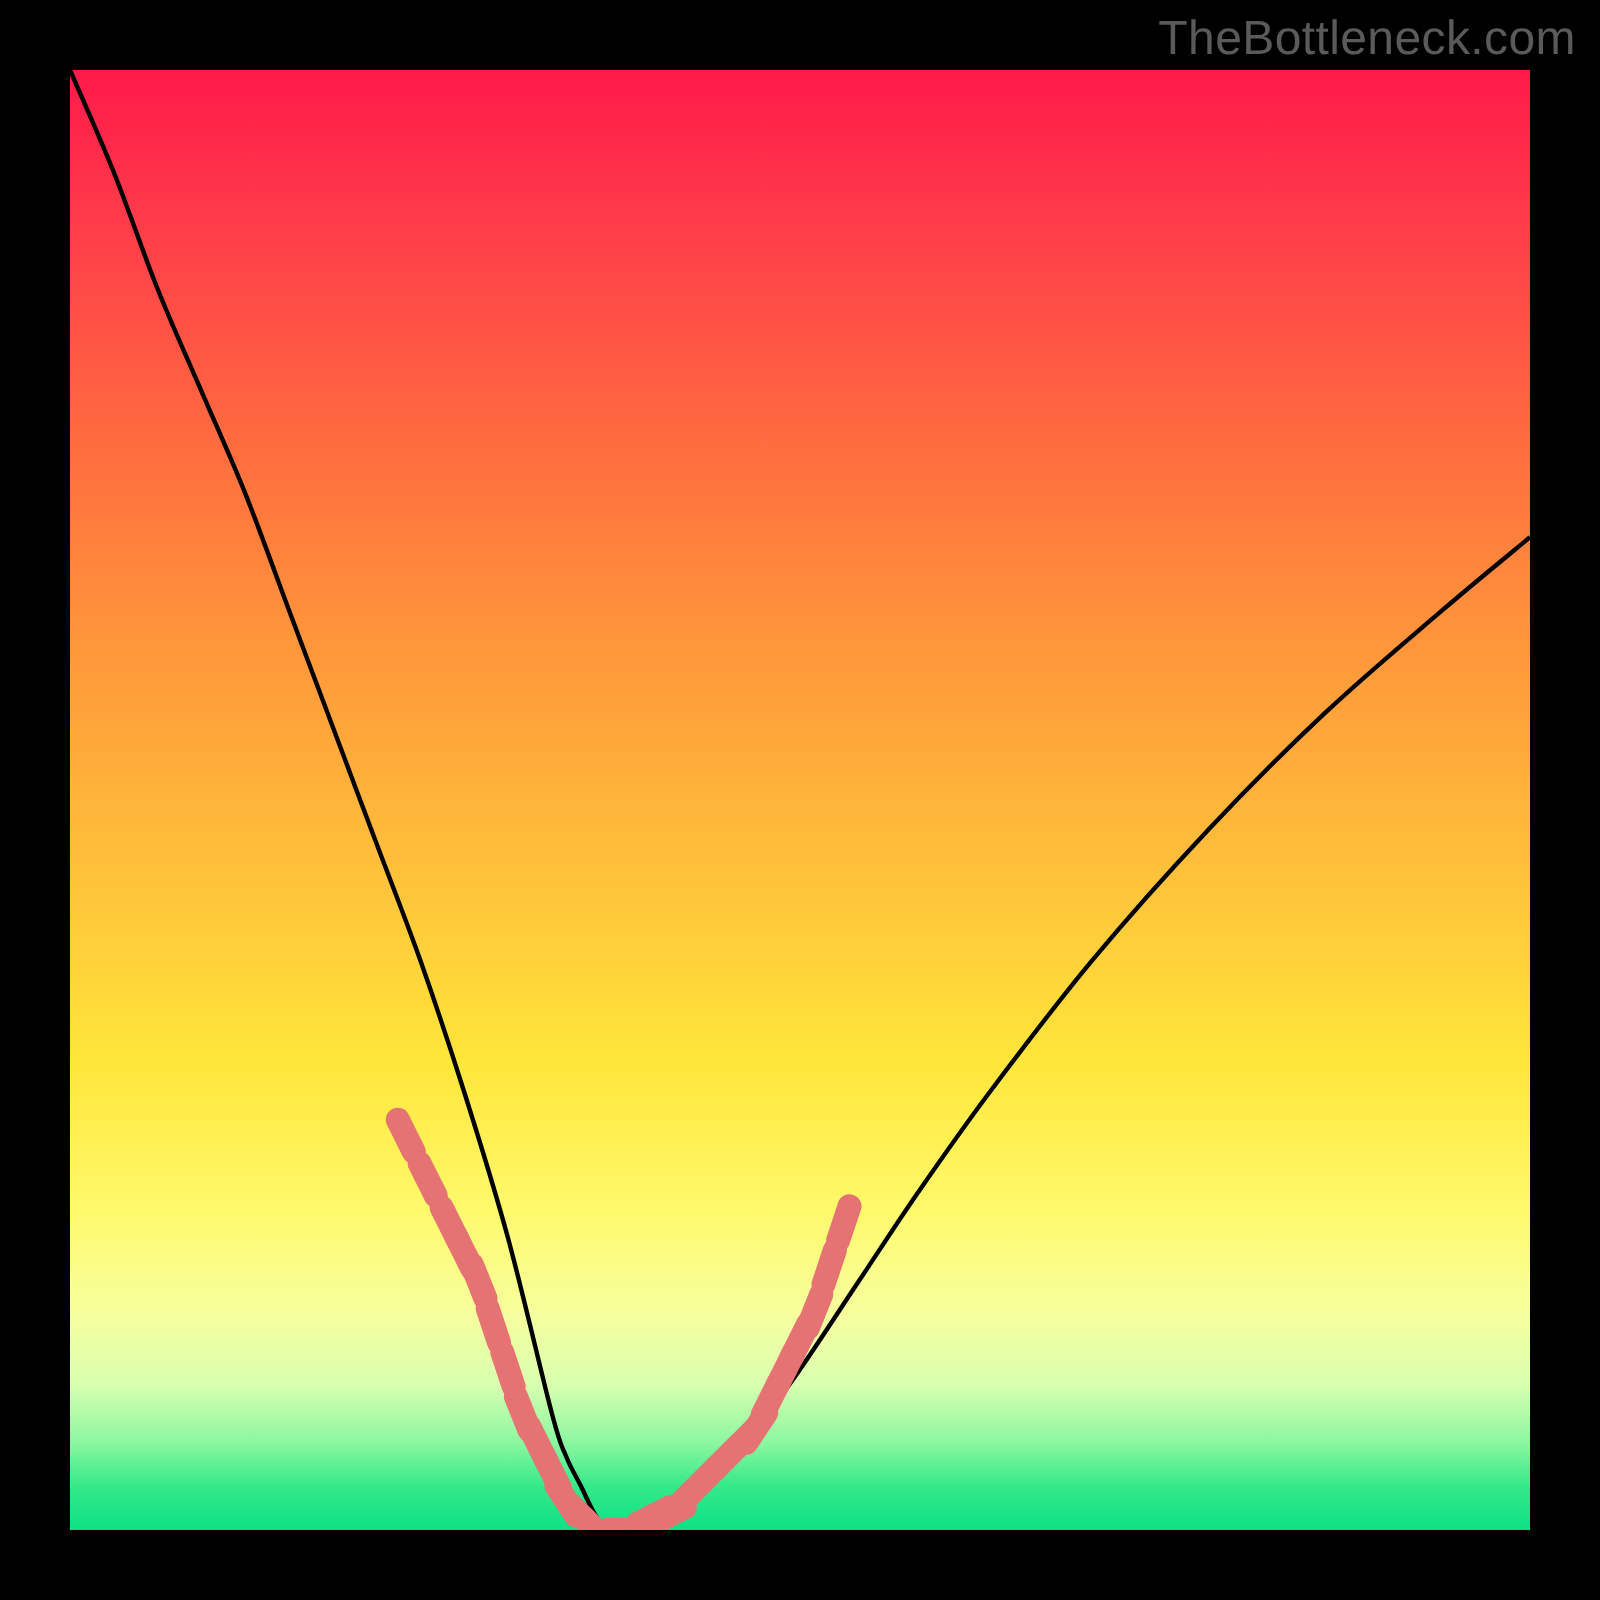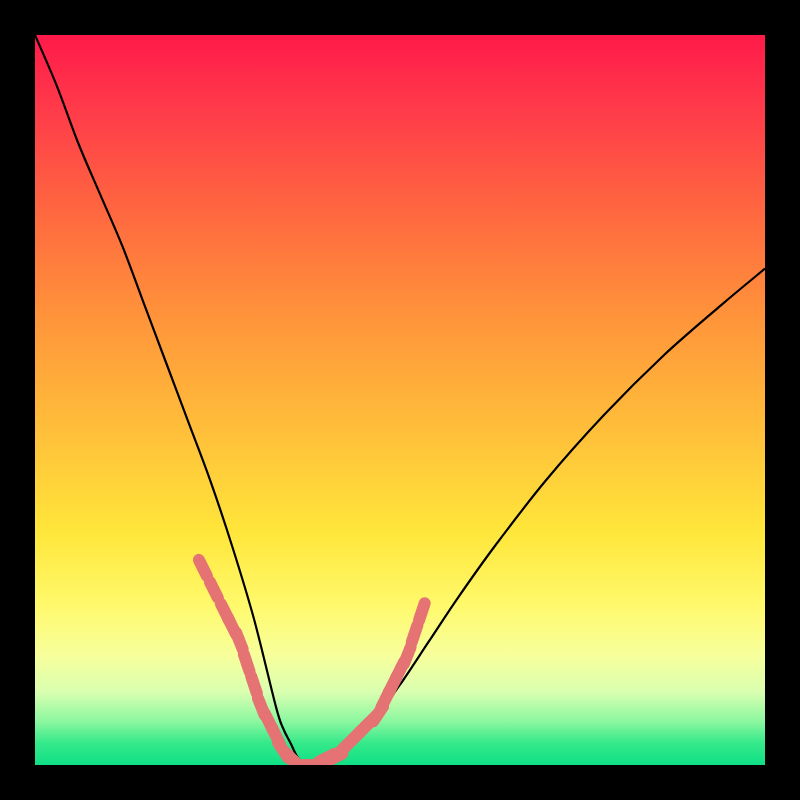--- a/index.html
+++ b/index.html
@@ -59,20 +59,21 @@
     color: #5a5a5a;
     font-size: 24px;
     font-weight: 500;
     letter-spacing: 0.2px;
   }
 </style>
 </head>
 <body>
 
 <div class="frame">
+  <div class="watermark">TheBottleneck.com</div>
 
   <div class="plot">
     <div class="gradient"></div>
     <svg class="curves" viewBox="0 0 730 730" preserveAspectRatio="none">
       <g>
           <path d="M 0 0 C 3.65 8.516666666666652, 14.599999999999998 32.84999999999991, 21.9 51.09999999999991 C 29.2 69.34999999999991, 36.5 91.24999999999999, 43.8 109.5 C 51.099999999999994 127.75000000000001, 58.400000000000006 143.5666666666667, 65.7 160.60000000000002 C 73 177.63333333333335, 80.3 193.45000000000005, 87.6 211.70000000000005 C 94.89999999999999 229.95000000000005, 102.2 250.63333333333338, 109.5 270.1 C 116.8 289.56666666666666, 124.10000000000001 309.0333333333333, 131.4 328.49999999999994 C 138.7 347.9666666666666, 146 367.43333333333334, 153.29999999999998 386.90000000000003 C 160.59999999999997 406.36666666666673, 167.89999999999998 424.6166666666667, 175.2 445.3 C 182.5 465.98333333333335, 189.8 487.8833333333333, 197.10000000000002 511 C 204.40000000000003 534.1166666666667, 211.7 557.2333333333333, 219 584 C 226.3 610.7666666666667, 236.03333333333333 653.35, 240.9 671.6 C 245.76666666666668 689.85, 245.76666666666668 687.4166666666666, 248.20000000000002 693.5 C 250.63333333333335 699.5833333333334, 253.06666666666663 703.2333333333333, 255.49999999999997 708.1 C 257.9333333333333 712.9666666666667, 260.3666666666667 719.0500000000001, 262.8 722.7 C 265.23333333333335 726.35, 267.6666666666667 728.7833333333333, 270.1 730 C 272.53333333333336 731.2166666666667, 273.75 731.2166666666667, 277.4 730 C 281.04999999999995 728.7833333333333, 287.1333333333333 725.1333333333334, 292 722.7 C 296.8666666666667 720.2666666666667, 301.7333333333333 719.05, 306.59999999999997 715.4 C 311.46666666666664 711.75, 315.1166666666667 706.8833333333333, 321.2 700.8 C 327.2833333333333 694.7166666666666, 335.79999999999995 687.4166666666666, 343.09999999999997 678.9 C 350.4 670.3833333333333, 356.48333333333335 661.8666666666667, 365 649.7 C 373.51666666666665 637.5333333333334, 384.4666666666667 620.5, 394.20000000000005 605.9 C 403.9333333333334 591.3, 412.45 577.9166666666667, 423.4 562.1 C 434.34999999999997 546.2833333333333, 445.29999999999995 530.4666666666667, 459.9 511 C 474.5 491.5333333333333, 492.74999999999994 467.2, 510.99999999999994 445.3 C 529.25 423.40000000000003, 549.9333333333333 400.28333333333336, 569.4 379.6 C 588.8666666666667 358.9166666666667, 608.3333333333333 339.45, 627.8 321.2 C 647.2666666666667 302.95, 669.1666666666666 284.70000000000005, 686.1999999999999 270.1 C 703.2333333333332 255.50000000000003, 722.7 239.6833333333333, 730 233.59999999999997" fill="none" stroke="#000000" stroke-width="2.2"></path>
         </g>
       <g>
           <line x1="163.8750776405004" y1="524.8501552810008" x2="171.92492235949962" y2="540.9498447189992" stroke="#e57373" stroke-width="12" stroke-linecap="round"></line>
           <line x1="174.82507764050038" y1="546.7501552810007" x2="182.8749223594996" y2="562.8498447189992" stroke="#e57373" stroke-width="12" stroke-linecap="round"></line>

